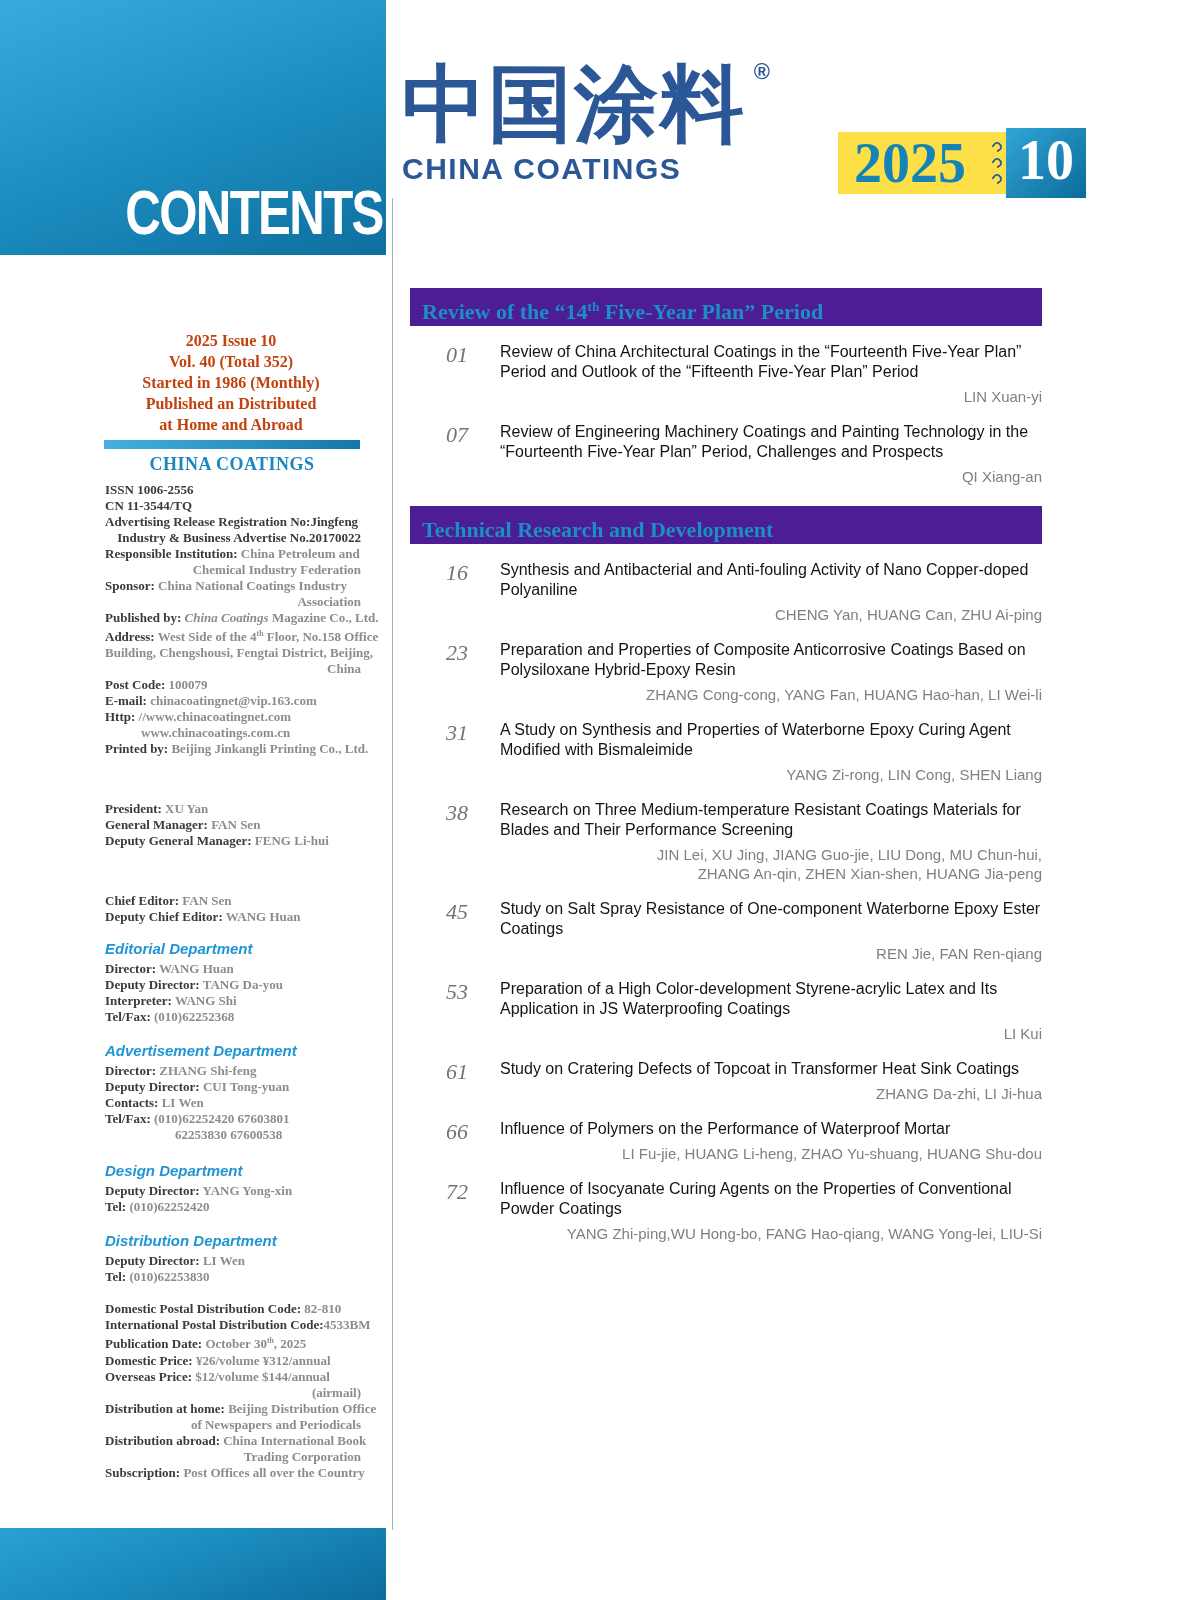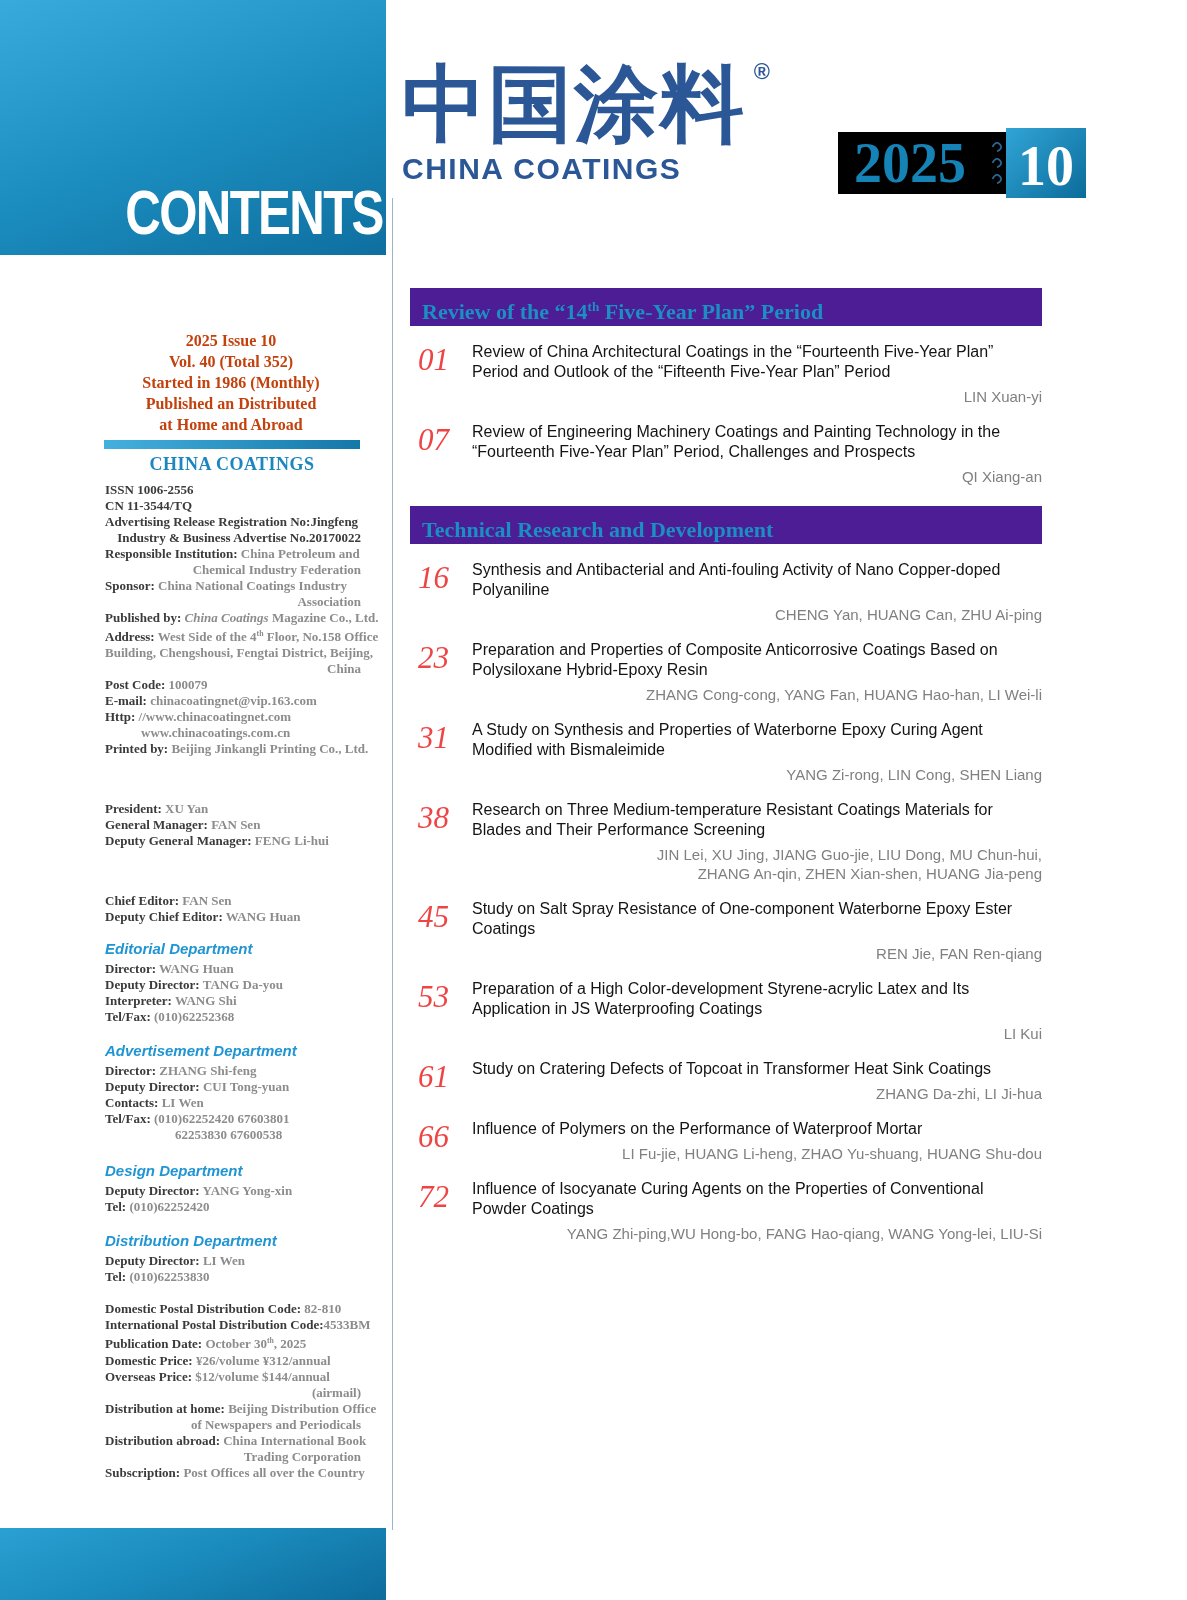--- a/index.html
+++ b/index.html
@@ -21,28 +21,28 @@
     background:linear-gradient(160deg,#2ba0d2 0%, #1b8cbe 45%, #0d6c9c 100%); }
 
   
   .logo { position:absolute; left:402px; top:58px; color:#2b5797; }
   .logo-cn { font-size:84px; line-height:1.1; font-weight:bold; font-family:"DejaVu Sans", sans-serif; letter-spacing:2px; }
   .logo-reg { position:absolute; right:-26px; top:2px; font-size:22px; font-family:"Liberation Sans", sans-serif; }
   .logo-en { font-family:"Liberation Sans", sans-serif; font-weight:bold; font-size:30px; letter-spacing:1.5px; margin-top:2px; }
 
   
   .badge { position:absolute; left:838px; top:128px; display:flex; align-items:center; }
-  .badge-year { position:relative; background:#000000; height:62px; padding:0 40px 0 16px;
+  .badge-year { position:relative; background:#fde047; height:62px; padding:0 40px 0 16px;
     display:flex; align-items:center; color:#1583b5; font-weight:bold; font-size:56px; }
   .rings { position:absolute; right:4px; top:50%; transform:translateY(-50%);
     display:flex; flex-direction:column; gap:6px; }
   .ring { width:10px; height:10px; border:2.5px solid #27648f; border-radius:50%;
     border-left-color:transparent; transform:rotate(-45deg); }
   .badge-issue { height:70px; background:linear-gradient(135deg,#31a5d6 0%, #0b6c9b 100%);
-    color:#fff; display:flex; align-items:flex-end; padding:0 12px;
+    color:#fff; display:flex; align-items:flex-start; padding:0 12px;
     font-weight:bold; font-size:56px; }
 
   
   .issue-info { position:absolute; left:100px; top:286px; width:262px; text-align:center;
     font-weight:bold; font-size:16px; line-height:21px; color:#c2410c;margin-top:44px; }
   .masthead { position:absolute; left:104px; top:440px; width:256px; }
   .mh-bar { height:9px; background:linear-gradient(90deg,#45b0dd,#1478a9); }
   .mh-title { text-align:center; color:#1b86c0; font-weight:bold; font-size:18px; margin-top:5px; letter-spacing:.5px; }
 
   .info { position:absolute; left:105px; top:482px; width:256px; font-size:13px; line-height:16px; }
@@ -64,22 +64,22 @@
   .dept { font-family:"Liberation Sans", sans-serif; font-style:italic; font-weight:bold;
     color:#2095d3; font-size:15px; line-height:20px; margin-bottom:2px; }
   .sup { vertical-align:super; font-size:60%; }
 
   
   .main { position:absolute; left:410px; top:288px; width:632px; }
   .band { background:#4c1d95; height:38px; line-height:38px; padding-left:12px;
     color:#1b8fc2; font-weight:bold; font-size:22px; margin-top:20px; }
   .band:first-child { margin-top:0; }
   .article { display:flex; margin-top:16px; }
-  .pagenum { width:62px; flex:0 0 62px; color:#ef4444; font-style:italic;
-    font-size:31px; line-height:1; padding-left:8px; padding-top:2px; }
+  .pagenum { width:62px; flex:0 0 62px; color:#737373; font-style:italic;
+    font-size:22px; line-height:1; padding-left:8px; padding-top:2px;margin-left:28px; }
   .art-body { flex:1; }
   .art-title { font-family:"Liberation Sans", sans-serif; font-size:16px; line-height:20px; color:#141414; }
   .art-authors { font-family:"Liberation Sans", sans-serif; font-size:15px; line-height:19px;
     color:#808080; text-align:right; margin-top:5px; white-space:pre-line; }
 </style>
 </head>
 <body>
 
 <div class="vline"></div>
 

